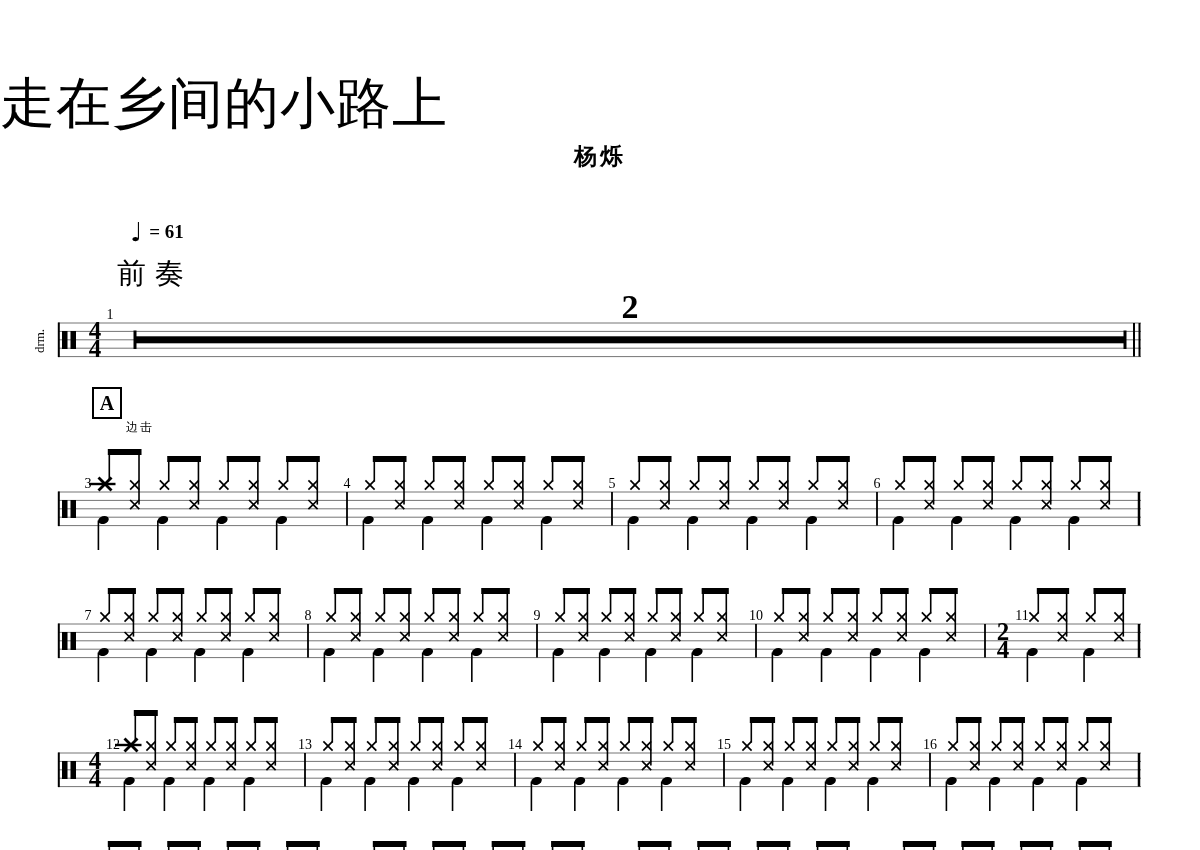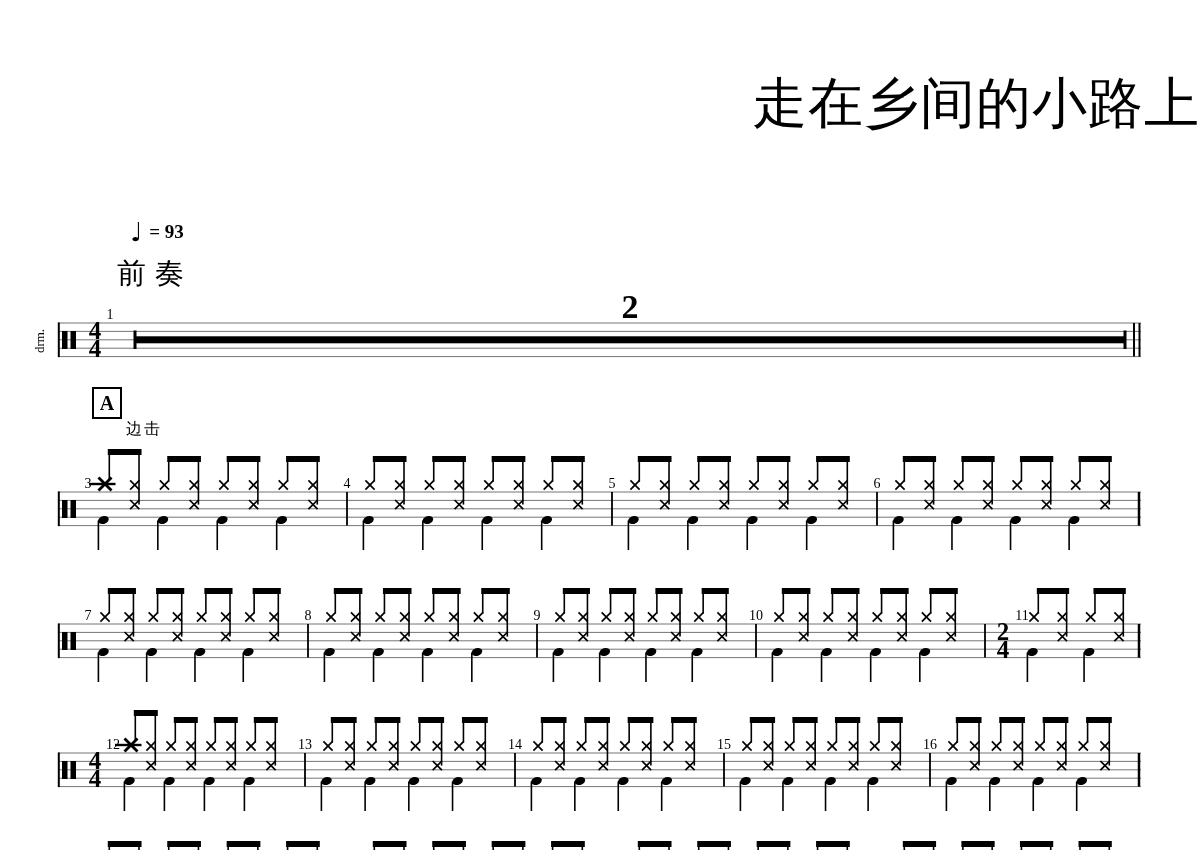--- a/index.html
+++ b/index.html
@@ -1,41 +1,42 @@
 <!DOCTYPE html>
 <html><head>
 <meta charset="utf-8">
 <style>
   html,body{margin:0;padding:0;background:#ffffff;}
   body{width:1200px;height:850px;overflow:hidden;font-family:"Liberation Serif","DejaVu Serif",serif;color:#000;}
   .page{position:relative;width:1200px;height:850px;background:#fff;}
   #score-svg{position:absolute;left:0;top:0;}
-  .title{position:absolute;top:72px;left:0;width:1200px;text-align:right;
+  .title{position:absolute;top:72px;left:0;width:1200px;text-align:left;
          font-size:55px;line-height:1.15;letter-spacing:1px;color:#000;}
   .composer{position:absolute;top:141px;left:0;width:1200px;text-align:center;
             font-size:23px;font-weight:bold;letter-spacing:3px;}
   .tempo{position:absolute;left:130px;top:217px;font-size:19px;font-weight:bold;white-space:nowrap;}
   .tempo .glyph{font-family:"DejaVu Sans",sans-serif;font-weight:normal;font-size:26px;
                 vertical-align:-3px;margin-right:7px;}
   .section-label{position:absolute;left:117px;top:254px;font-size:29px;letter-spacing:9px;}
   .rehearsal{position:absolute;left:92px;top:387px;width:26px;height:28px;border:2px solid #000;
              font-size:20px;font-weight:bold;text-align:center;line-height:28px;background:#fff;}
-  .technique{position:absolute;left:126px;top:419px;font-size:16px;letter-spacing:2px;}
+  .technique{position:absolute;left:126px;top:419px;font-size:12px;letter-spacing:2px;}
   .instrument{position:absolute;left:20px;top:321px;width:40px;height:40px;
               display:flex;align-items:center;justify-content:center;
               font-size:13px;transform:rotate(-90deg);}
 </style>
 </head>
 <body>
 
 <div class="page">
 
   <div class="title">走在乡间的小路上</div>
+  <div class="composer">杨烁</div>
 
-  <div class="tempo"><span class="glyph">♩</span><span>= 93</span></div>
+  <div class="tempo"><span class="glyph">♩</span><span>= 61</span></div>
 
   <div class="section-label">前奏</div>
 
   <div class="rehearsal">A</div>
 
   <div class="technique">边击</div>
 
   <div class="instrument">drm.</div>
 
   <svg id="score-svg" width="1200" height="850" viewBox="0 0 1200 850" xmlns="http://www.w3.org/2000/svg">

